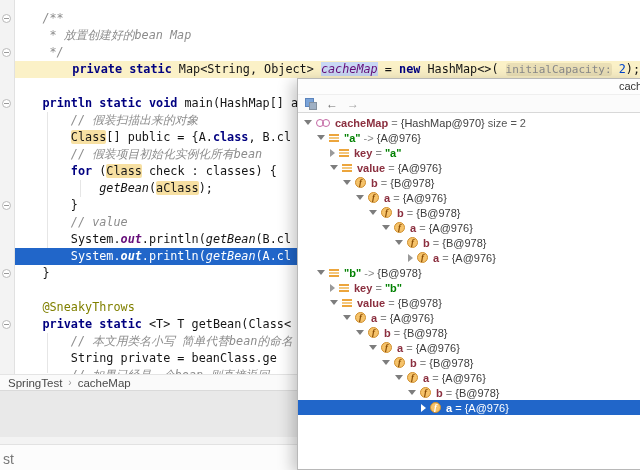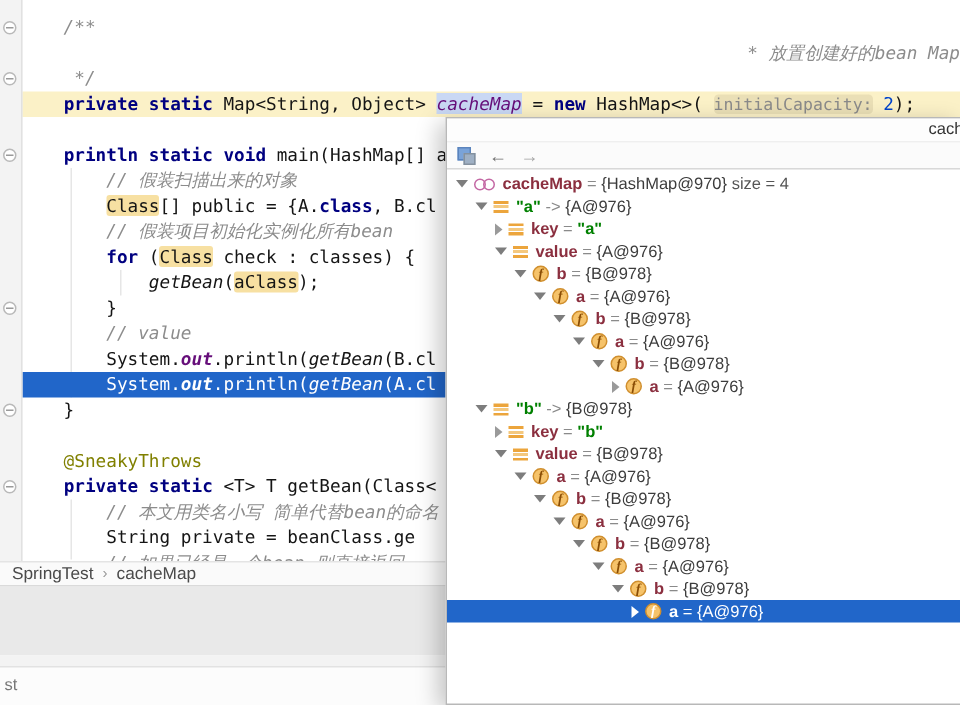--- a/index.html
+++ b/index.html
@@ -10,21 +10,21 @@
   .editor{position:absolute;inset:0;background:#fff;}
   .gutter{position:absolute;left:0;top:0;width:14px;height:374px;background:#f3f3f3;
           border-right:1px solid #e1e1e1;z-index:2;}
   .fold{position:absolute;left:2px;width:9px;height:9px;background:#fff;border:1px solid #b9b9b9;
         border-radius:50%;box-sizing:border-box;}
   .fold::after{content:"";position:absolute;left:1px;right:1px;top:3px;height:1px;background:#9a9a9a;}
   .iguide{position:absolute;width:1px;background:#e6e6e6;z-index:1;}
   #code{position:absolute;inset:0;z-index:1;}
   .cline{position:absolute;left:14px;right:0;height:17px;line-height:17px;white-space:pre;
          font-family:"DejaVu Sans Mono",monospace;font-size:11.8px;color:#151515;}
-  .cline.caret{background:var(--c-caret_row,#fbf1c7);}
+  .cline.caret{background:var(--c-caret_row,#fbf1c7);text-align:right;}
   .cline.debug{background:var(--c-debug_line,#2166c9);}
   .cline.debug span{color:#fff !important;}
   .tk-k{color:var(--c-keyword,#000080);font-weight:bold;}
   .tk-c{color:var(--c-comment,#8c8c8c);font-style:italic;}
   .tk-f{color:var(--c-field,#660e7a);font-style:italic;font-weight:bold;}
   .tk-m{font-style:italic;}
   .tk-n{color:var(--c-number,#0044cc);}
   .tk-a{color:var(--c-annotation,#808000);}
   .tk-hl{background:var(--c-occurrence,#f7e0a2);border-radius:2px;}
   .tk-sel{background:var(--c-symbol_selection,#c9d8f4);color:var(--c-field,#660e7a);font-style:italic;}
@@ -32,21 +32,21 @@
 
   
   .breadcrumb{position:absolute;left:0;top:374px;width:640px;height:17px;background:#fafafa;
               border-top:1px solid #e4e4e4;border-bottom:1px solid #dadada;box-sizing:border-box;
               display:flex;align-items:center;padding-left:8px;gap:6px;font-size:11.5px;color:#4a4a4a;z-index:3;}
   .bc-sep{color:#9a9a9a;font-size:10px;}
   .strip-a{position:absolute;left:0;top:391px;width:640px;height:46px;background:#e9e9e9;z-index:2;}
   .strip-b{position:absolute;left:0;top:437px;width:640px;height:7px;background:#f3f3f3;z-index:2;}
   .strip-c{position:absolute;left:0;top:444px;width:640px;height:26px;background:#fcfcfc;
            border-top:1px solid #e2e2e2;box-sizing:border-box;z-index:2;}
-  .cutoff-text{position:absolute;left:3px;top:451px;font-size:11px;color:#777;z-index:3;}
+  .cutoff-text{position:absolute;left:3px;top:451px;font-size:14px;color:#777;z-index:3;}
 
   
   .popup{position:absolute;left:297px;top:78px;width:344px;height:392px;background:#fff;
          border:1px solid #b8b8b8;box-sizing:border-box;z-index:5;overflow:hidden;
          box-shadow:-5px 3px 14px rgba(0,0,0,.22);}
   .popup-header{position:relative;height:15px;border-bottom:1px solid #efefef;background:#fdfdfd;}
   .popup-title{position:absolute;left:321px;top:1px;font-size:11px;color:#333;white-space:nowrap;}
   .popup-toolbar{height:17px;display:flex;align-items:center;gap:9px;padding-left:7px;
                  border-bottom:1px solid #d8d8d8;background:#fbfbfb;}
   .ico-frames{position:relative;width:12px;height:12px;}
@@ -83,21 +83,21 @@
 <body>
 
 <div class="screen">
 
   <div class="editor">
     <div class="iguide" style="left:47px;top:112px;height:153px;"></div>
     <div class="iguide" style="left:80px;top:180px;height:17px;"></div>
     <div class="iguide" style="left:47px;top:333px;height:40px;"></div>
     <div id="code">
         <div class="cline" style="top: 10px;"><span class="tk-c">    /**</span></div>
-        <div class="cline" style="top: 27px; text-align: right;"><span class="tk-c">     * 放置创建好的bean Map</span></div>
+        <div class="cline" style="top: 27px;"><span class="tk-c">     * 放置创建好的bean Map</span></div>
         <div class="cline" style="top: 44px;"><span class="tk-c">     */</span></div>
         <div class="cline caret" style="top: 61px;"><span class="tk-t">    </span><span class="tk-k">private static</span><span class="tk-t"> Map&lt;String, Object&gt; </span><span class="tk-sel">cacheMap</span><span class="tk-t"> = </span><span class="tk-k">new</span><span class="tk-t"> HashMap&lt;&gt;( </span><span class="tk-h">initialCapacity:</span><span class="tk-t"> </span><span class="tk-n">2</span><span class="tk-t">);</span></div>
         <div class="cline" style="top: 78px;"></div>
         <div class="cline" style="top: 95px;"><span class="tk-t">    </span><span class="tk-k">println static void</span><span class="tk-t"> main(HashMap[] ar</span></div>
         <div class="cline" style="top: 112px;"><span class="tk-c">        // 假装扫描出来的对象</span></div>
         <div class="cline" style="top: 129px;"><span class="tk-t">        </span><span class="tk-hl">Class</span><span class="tk-t">[] public = {A.</span><span class="tk-k">class</span><span class="tk-t">, B.cl</span></div>
         <div class="cline" style="top: 146px;"><span class="tk-c">        // 假装项目初始化实例化所有bean</span></div>
         <div class="cline" style="top: 163px;"><span class="tk-t">        </span><span class="tk-k">for</span><span class="tk-t"> (</span><span class="tk-hl">Class</span><span class="tk-t"> check : classes) {</span></div>
         <div class="cline" style="top: 180px;"><span class="tk-t">            </span><span class="tk-m">getBean</span><span class="tk-t">(</span><span class="tk-hl">aClass</span><span class="tk-t">);</span></div>
         <div class="cline" style="top: 197px;"><span class="tk-t">        }</span></div>
@@ -136,21 +136,21 @@
   <div class="popup">
     <div class="popup-header">
       <span class="popup-title">cacheMap</span>
     </div>
     <div class="popup-toolbar">
       <span class="ico-frames"></span>
       <span class="nav-arrow">←</span>
       <span class="nav-arrow fwd">→</span>
     </div>
     <div class="tree" id="tree">
-        <div class="trow" style="top: 0px; padding-left: 6px;"><span class="arr open"></span><span class="ico variable"></span><span class="tn-name">cacheMap</span><span class="tn-sep"> = </span><span class="tn-val">{HashMap@970}</span><span class="tn-extra"> size = 4</span></div>
+        <div class="trow" style="top: 0px; padding-left: 6px;"><span class="arr open"></span><span class="ico variable"></span><span class="tn-name">cacheMap</span><span class="tn-sep"> = </span><span class="tn-val">{HashMap@970}</span><span class="tn-extra"> size = 2</span></div>
         <div class="trow" style="top: 15px; padding-left: 19px;"><span class="arr open"></span><span class="ico entry"></span><span class="tn-string">"a"</span><span class="tn-sep"> -&gt; </span><span class="tn-val">{A@976}</span></div>
         <div class="trow" style="top: 30px; padding-left: 32px;"><span class="arr closed"></span><span class="ico entry"></span><span class="tn-name">key</span><span class="tn-sep"> = </span><span class="tn-string">"a"</span></div>
         <div class="trow" style="top: 45px; padding-left: 32px;"><span class="arr open"></span><span class="ico entry"></span><span class="tn-name">value</span><span class="tn-sep"> = </span><span class="tn-val">{A@976}</span></div>
         <div class="trow" style="top: 60px; padding-left: 45px;"><span class="arr open"></span><span class="ico field">f</span><span class="tn-name">b</span><span class="tn-sep"> = </span><span class="tn-val">{B@978}</span></div>
         <div class="trow" style="top: 75px; padding-left: 58px;"><span class="arr open"></span><span class="ico field">f</span><span class="tn-name">a</span><span class="tn-sep"> = </span><span class="tn-val">{A@976}</span></div>
         <div class="trow" style="top: 90px; padding-left: 71px;"><span class="arr open"></span><span class="ico field">f</span><span class="tn-name">b</span><span class="tn-sep"> = </span><span class="tn-val">{B@978}</span></div>
         <div class="trow" style="top: 105px; padding-left: 84px;"><span class="arr open"></span><span class="ico field">f</span><span class="tn-name">a</span><span class="tn-sep"> = </span><span class="tn-val">{A@976}</span></div>
         <div class="trow" style="top: 120px; padding-left: 97px;"><span class="arr open"></span><span class="ico field">f</span><span class="tn-name">b</span><span class="tn-sep"> = </span><span class="tn-val">{B@978}</span></div>
         <div class="trow" style="top: 135px; padding-left: 110px;"><span class="arr closed"></span><span class="ico field">f</span><span class="tn-name">a</span><span class="tn-sep"> = </span><span class="tn-val">{A@976}</span></div>
         <div class="trow" style="top: 150px; padding-left: 19px;"><span class="arr open"></span><span class="ico entry"></span><span class="tn-string">"b"</span><span class="tn-sep"> -&gt; </span><span class="tn-val">{B@978}</span></div>

